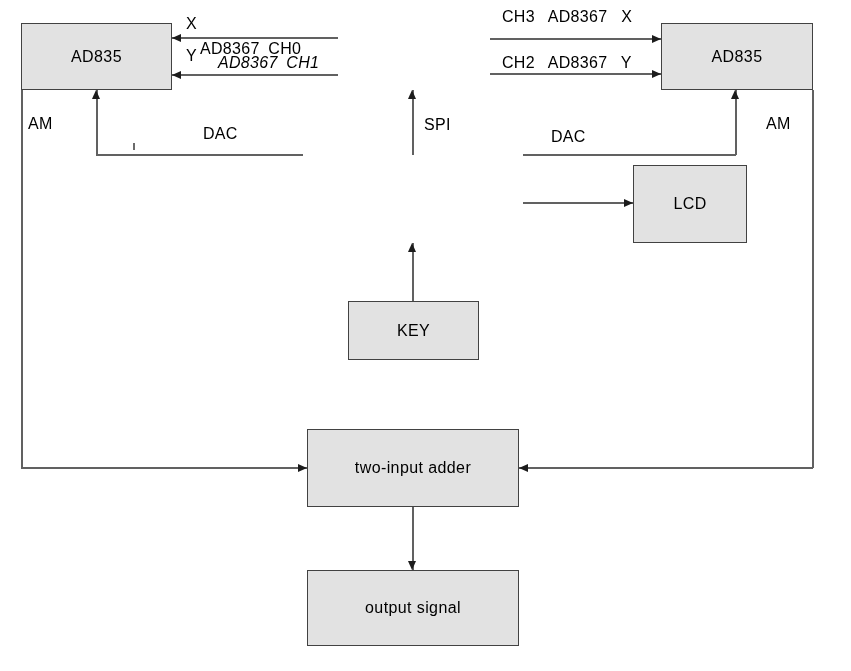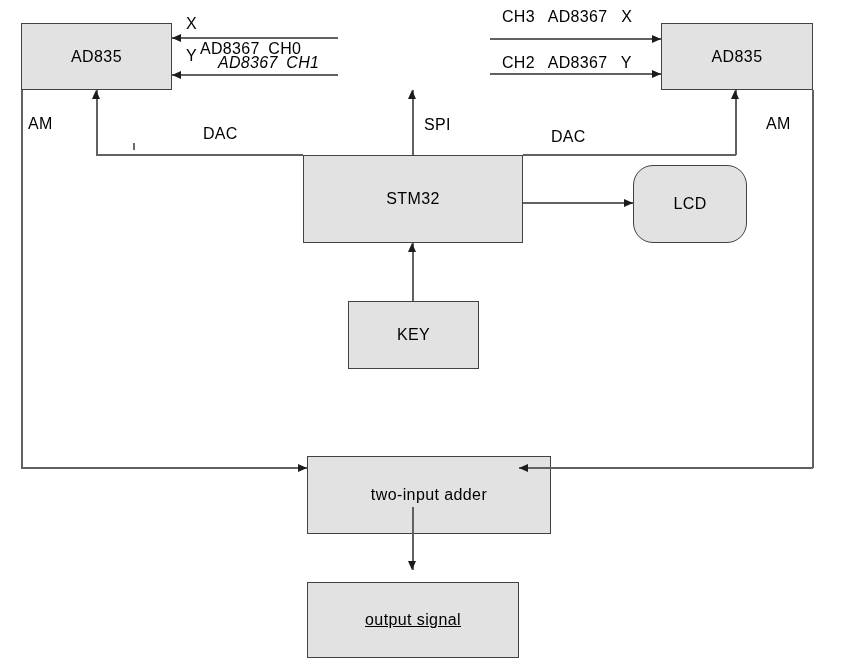--- a/index.html
+++ b/index.html
@@ -34,37 +34,34 @@
 
   <div class="node" style="left:21px;top:23px;width:151px;height:67px;">
     <span>AD835</span>
   </div>
 
 
   <div class="node" style="left:661px;top:23px;width:152px;height:67px;">
     <span>AD835</span>
   </div>
 
-  <div class="node" style="left:303px;top:155px;width:220px;height:88px;">
-    <span>STM32</span>
-  </div>
 
-  <div class="node" style="left:633px;top:165px;width:114px;height:78px;border-radius:20px;">
+  <div class="node" style="left:633px;top:165px;width:114px;height:78px;">
     <span>LCD</span>
   </div>
 
-  <div class="node" style="left:348px;top:301px;width:131px;height:68px;">
+  <div class="node" style="left:348px;top:301px;width:131px;height:59px;">
     <span>KEY</span>
   </div>
 
-  <div class="node" style="left:307px;top:429px;width:244px;height:78px;margin-top:27px;">
+  <div class="node" style="left:307px;top:429px;width:212px;height:78px;">
     <span>two-input adder</span>
   </div>
 
-  <div class="node" style="left:307px;top:582px;width:212px;height:76px;text-decoration:underline;">
+  <div class="node" style="left:307px;top:570px;width:212px;height:76px;">
     <span>output signal</span>
   </div>
 
   <div class="hline" style="left:172px;top:37px;width:166px;"></div>
   <div class="arrow left" style="left:172px;top:33.5px;"></div>
 
   <div class="hline" style="left:172px;top:74px;width:166px;"></div>
   <div class="arrow left" style="left:172px;top:70.5px;"></div>
 
   <div class="hline" style="left:490px;top:38px;width:171px;"></div>

